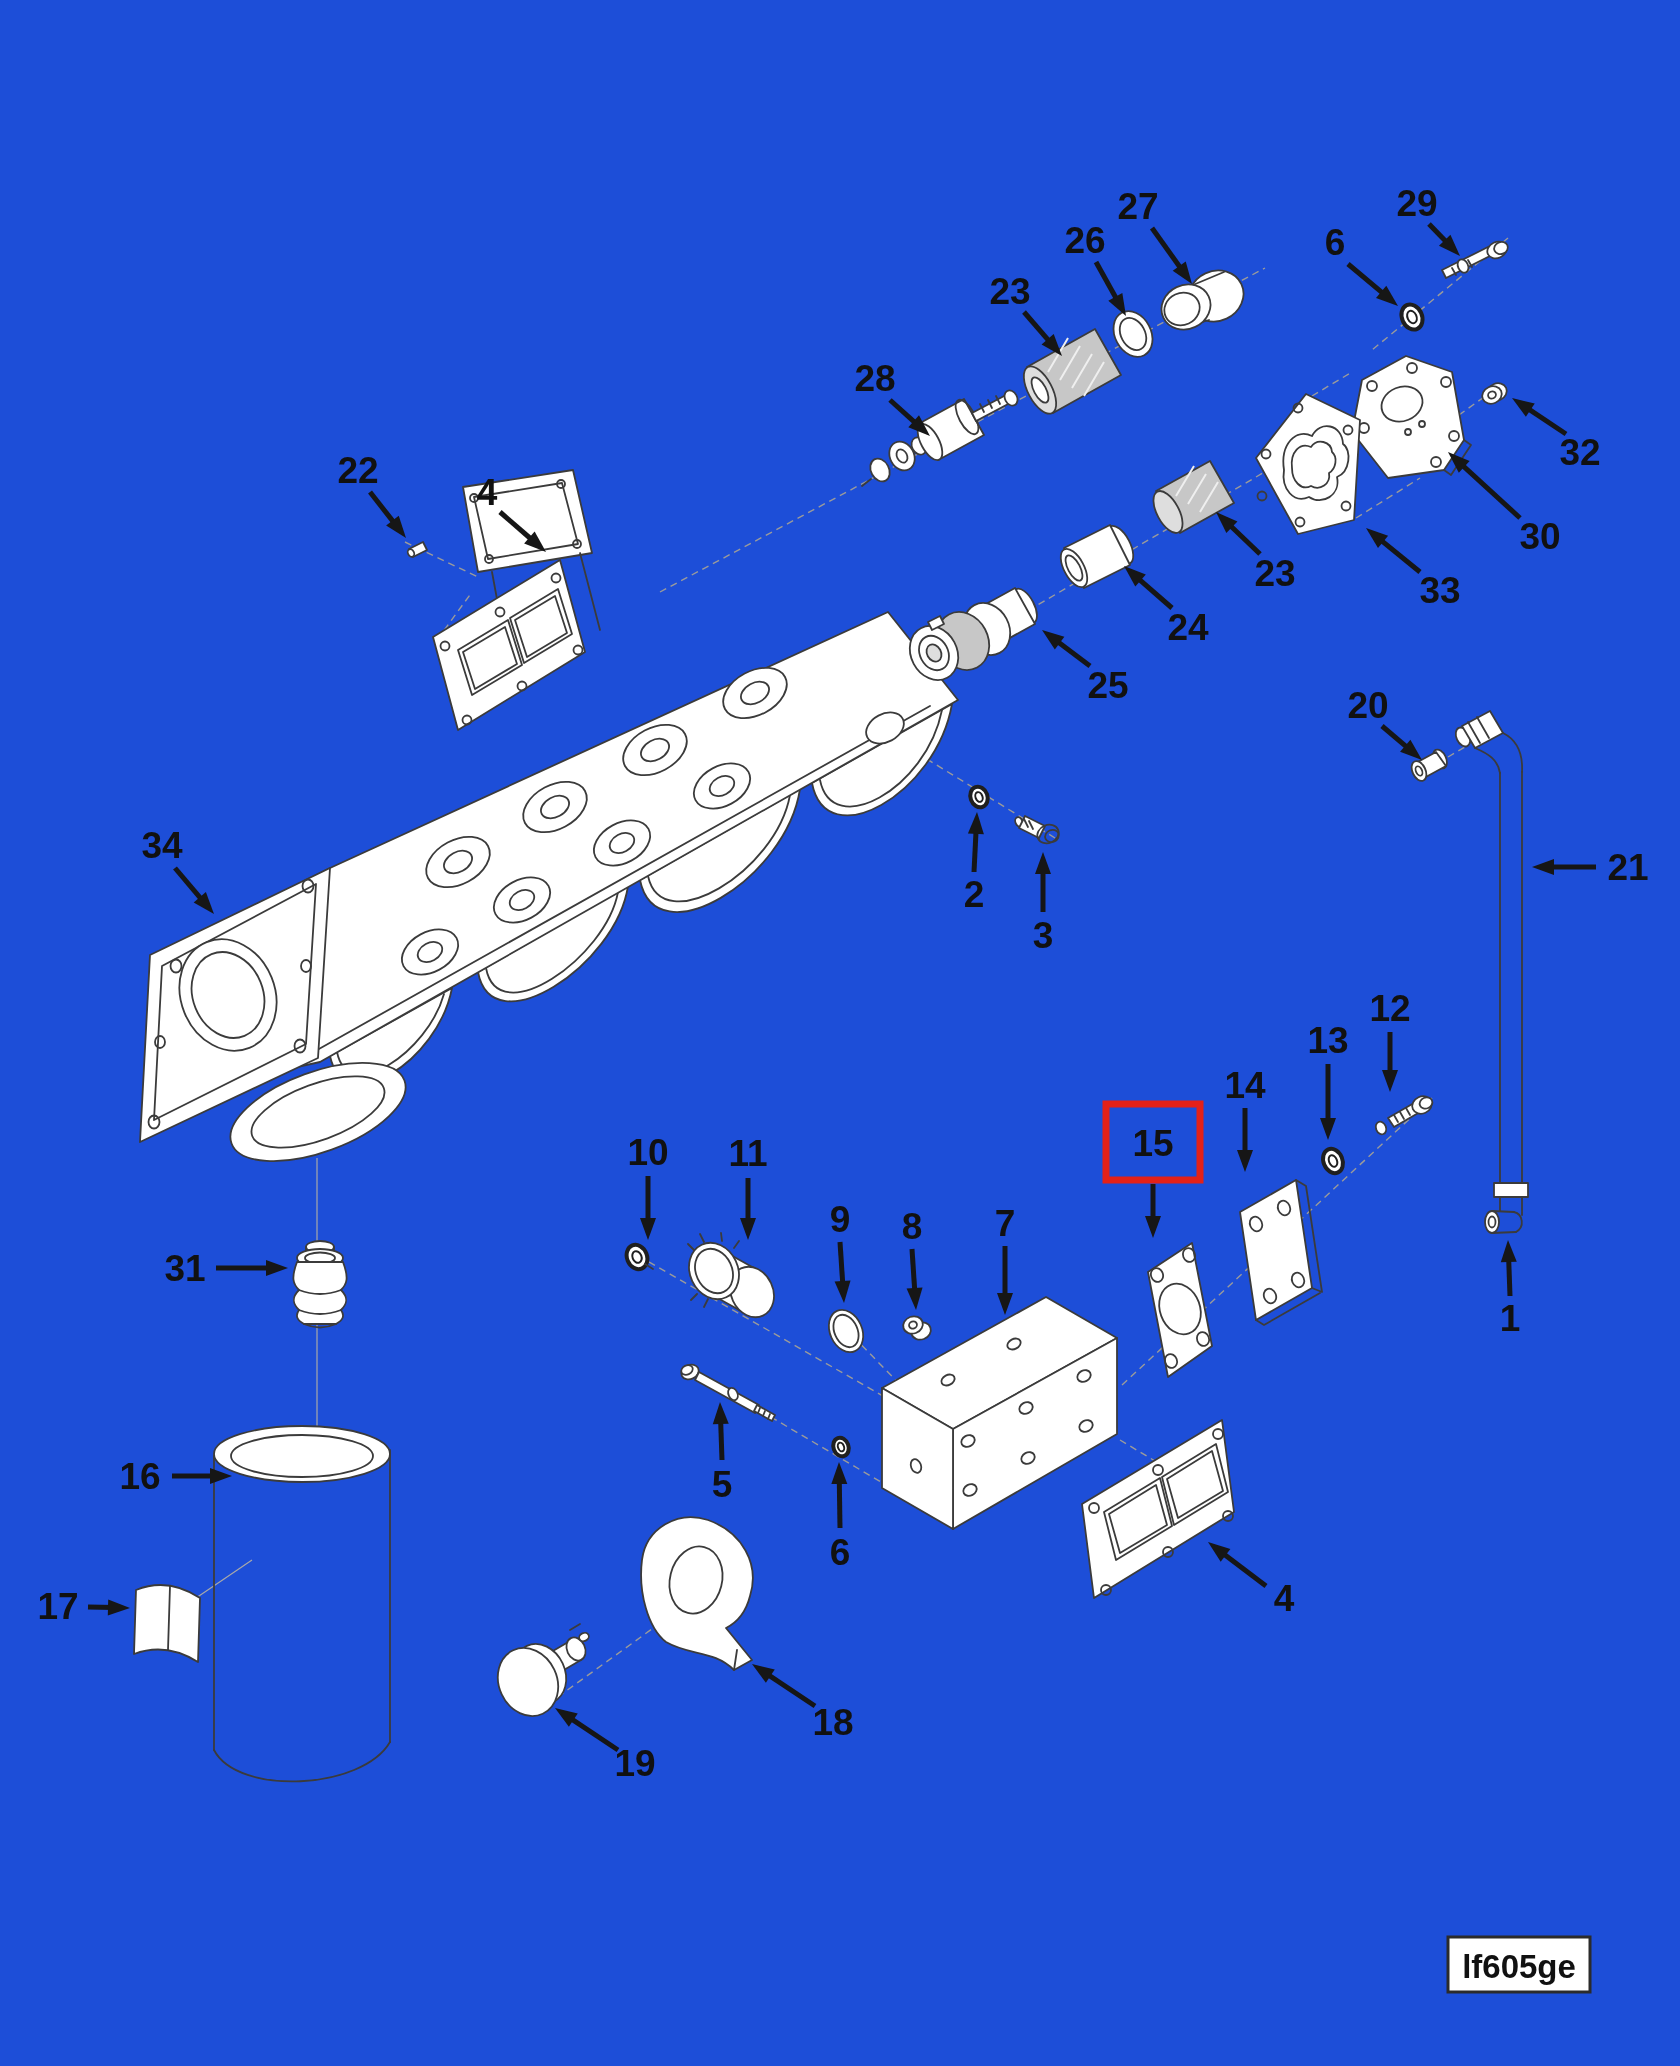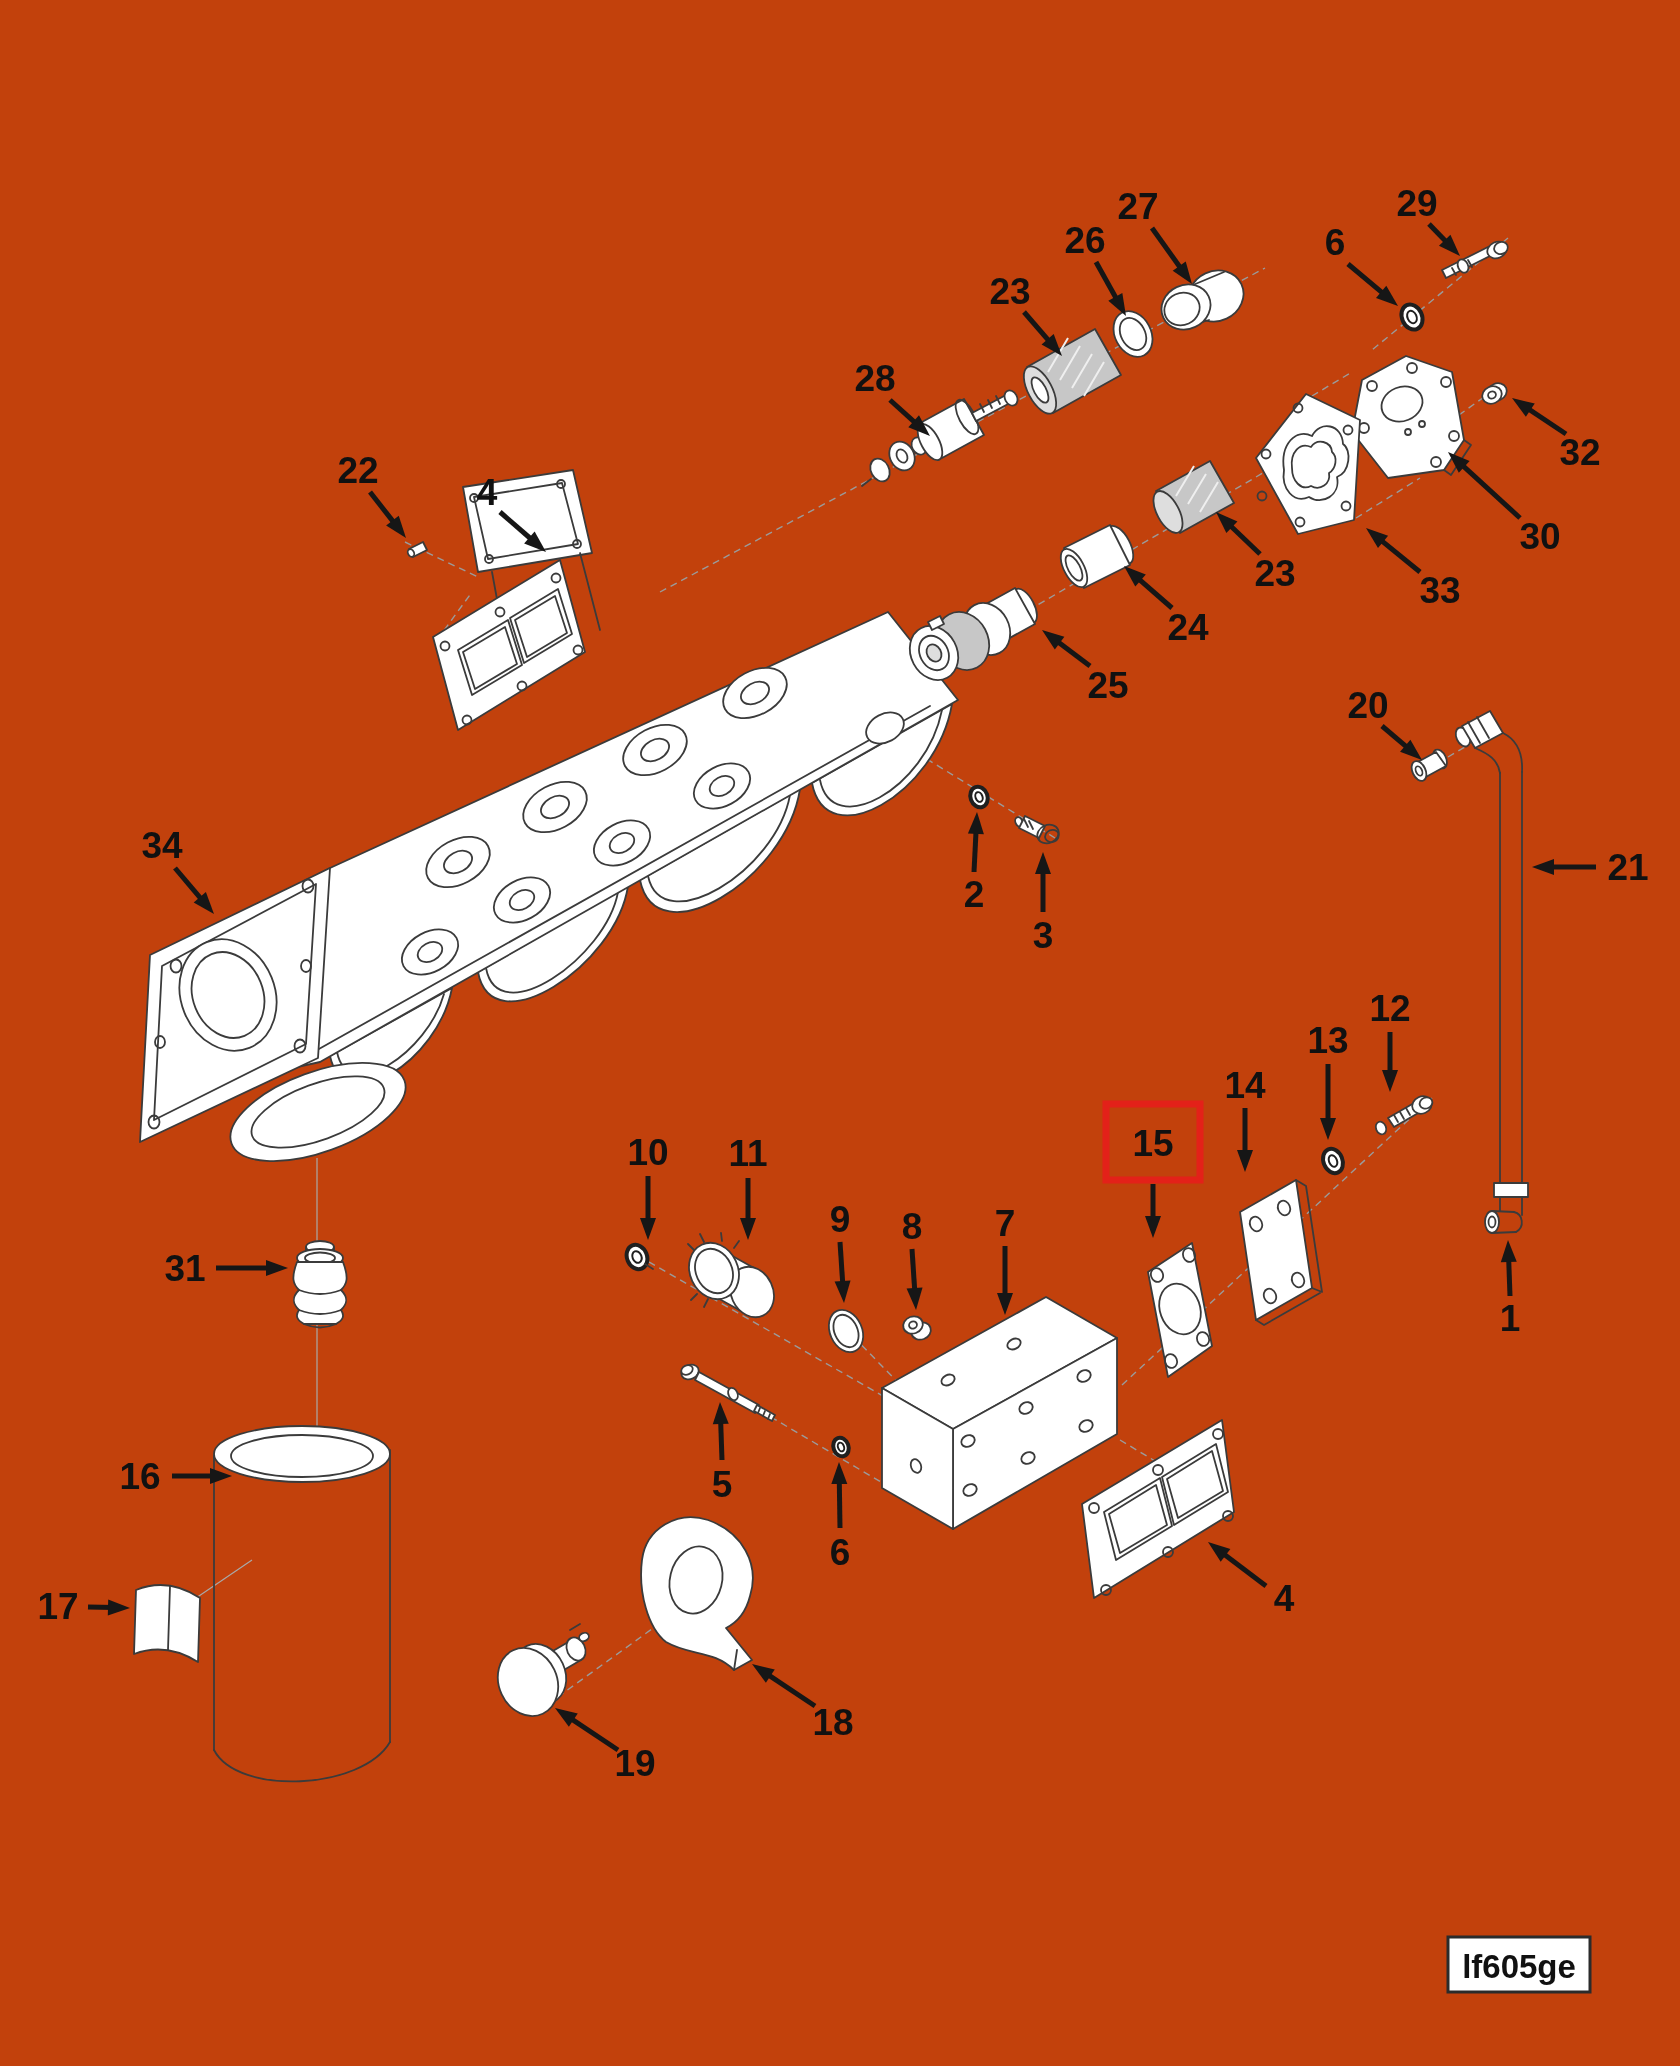--- a/index.html
+++ b/index.html
@@ -1,16 +1,16 @@
 <!DOCTYPE html>
 <html><head>
 <meta charset="utf-8">
 <style>
   html,body{margin:0;padding:0;background:#ffffff;}
-  .page{position:relative;width:1680px;height:2066px;background:#c2410c;overflow:hidden;}
+  .page{position:relative;width:1680px;height:2066px;background:#1d4ed8;overflow:hidden;}
   svg{display:block;}
   
   .ln{fill:none;stroke:#3b3b3b;stroke-width:1.8;stroke-linejoin:round;stroke-linecap:round;}
   .fw{fill:#ffffff;}
   .fg{fill:#c7c7c7;}
   .fl{fill:#dedede;}
   .dk{fill:#ffffff;stroke:#1f1f1f;stroke-width:4;}
   .dk2{fill:none;stroke:#1f1f1f;stroke-width:2;}
   .dash{fill:none;stroke:#9b9b9b;stroke-width:1.4;stroke-dasharray:7 5;}
   .thin{fill:none;stroke:#a9a9a9;stroke-width:1.2;}

